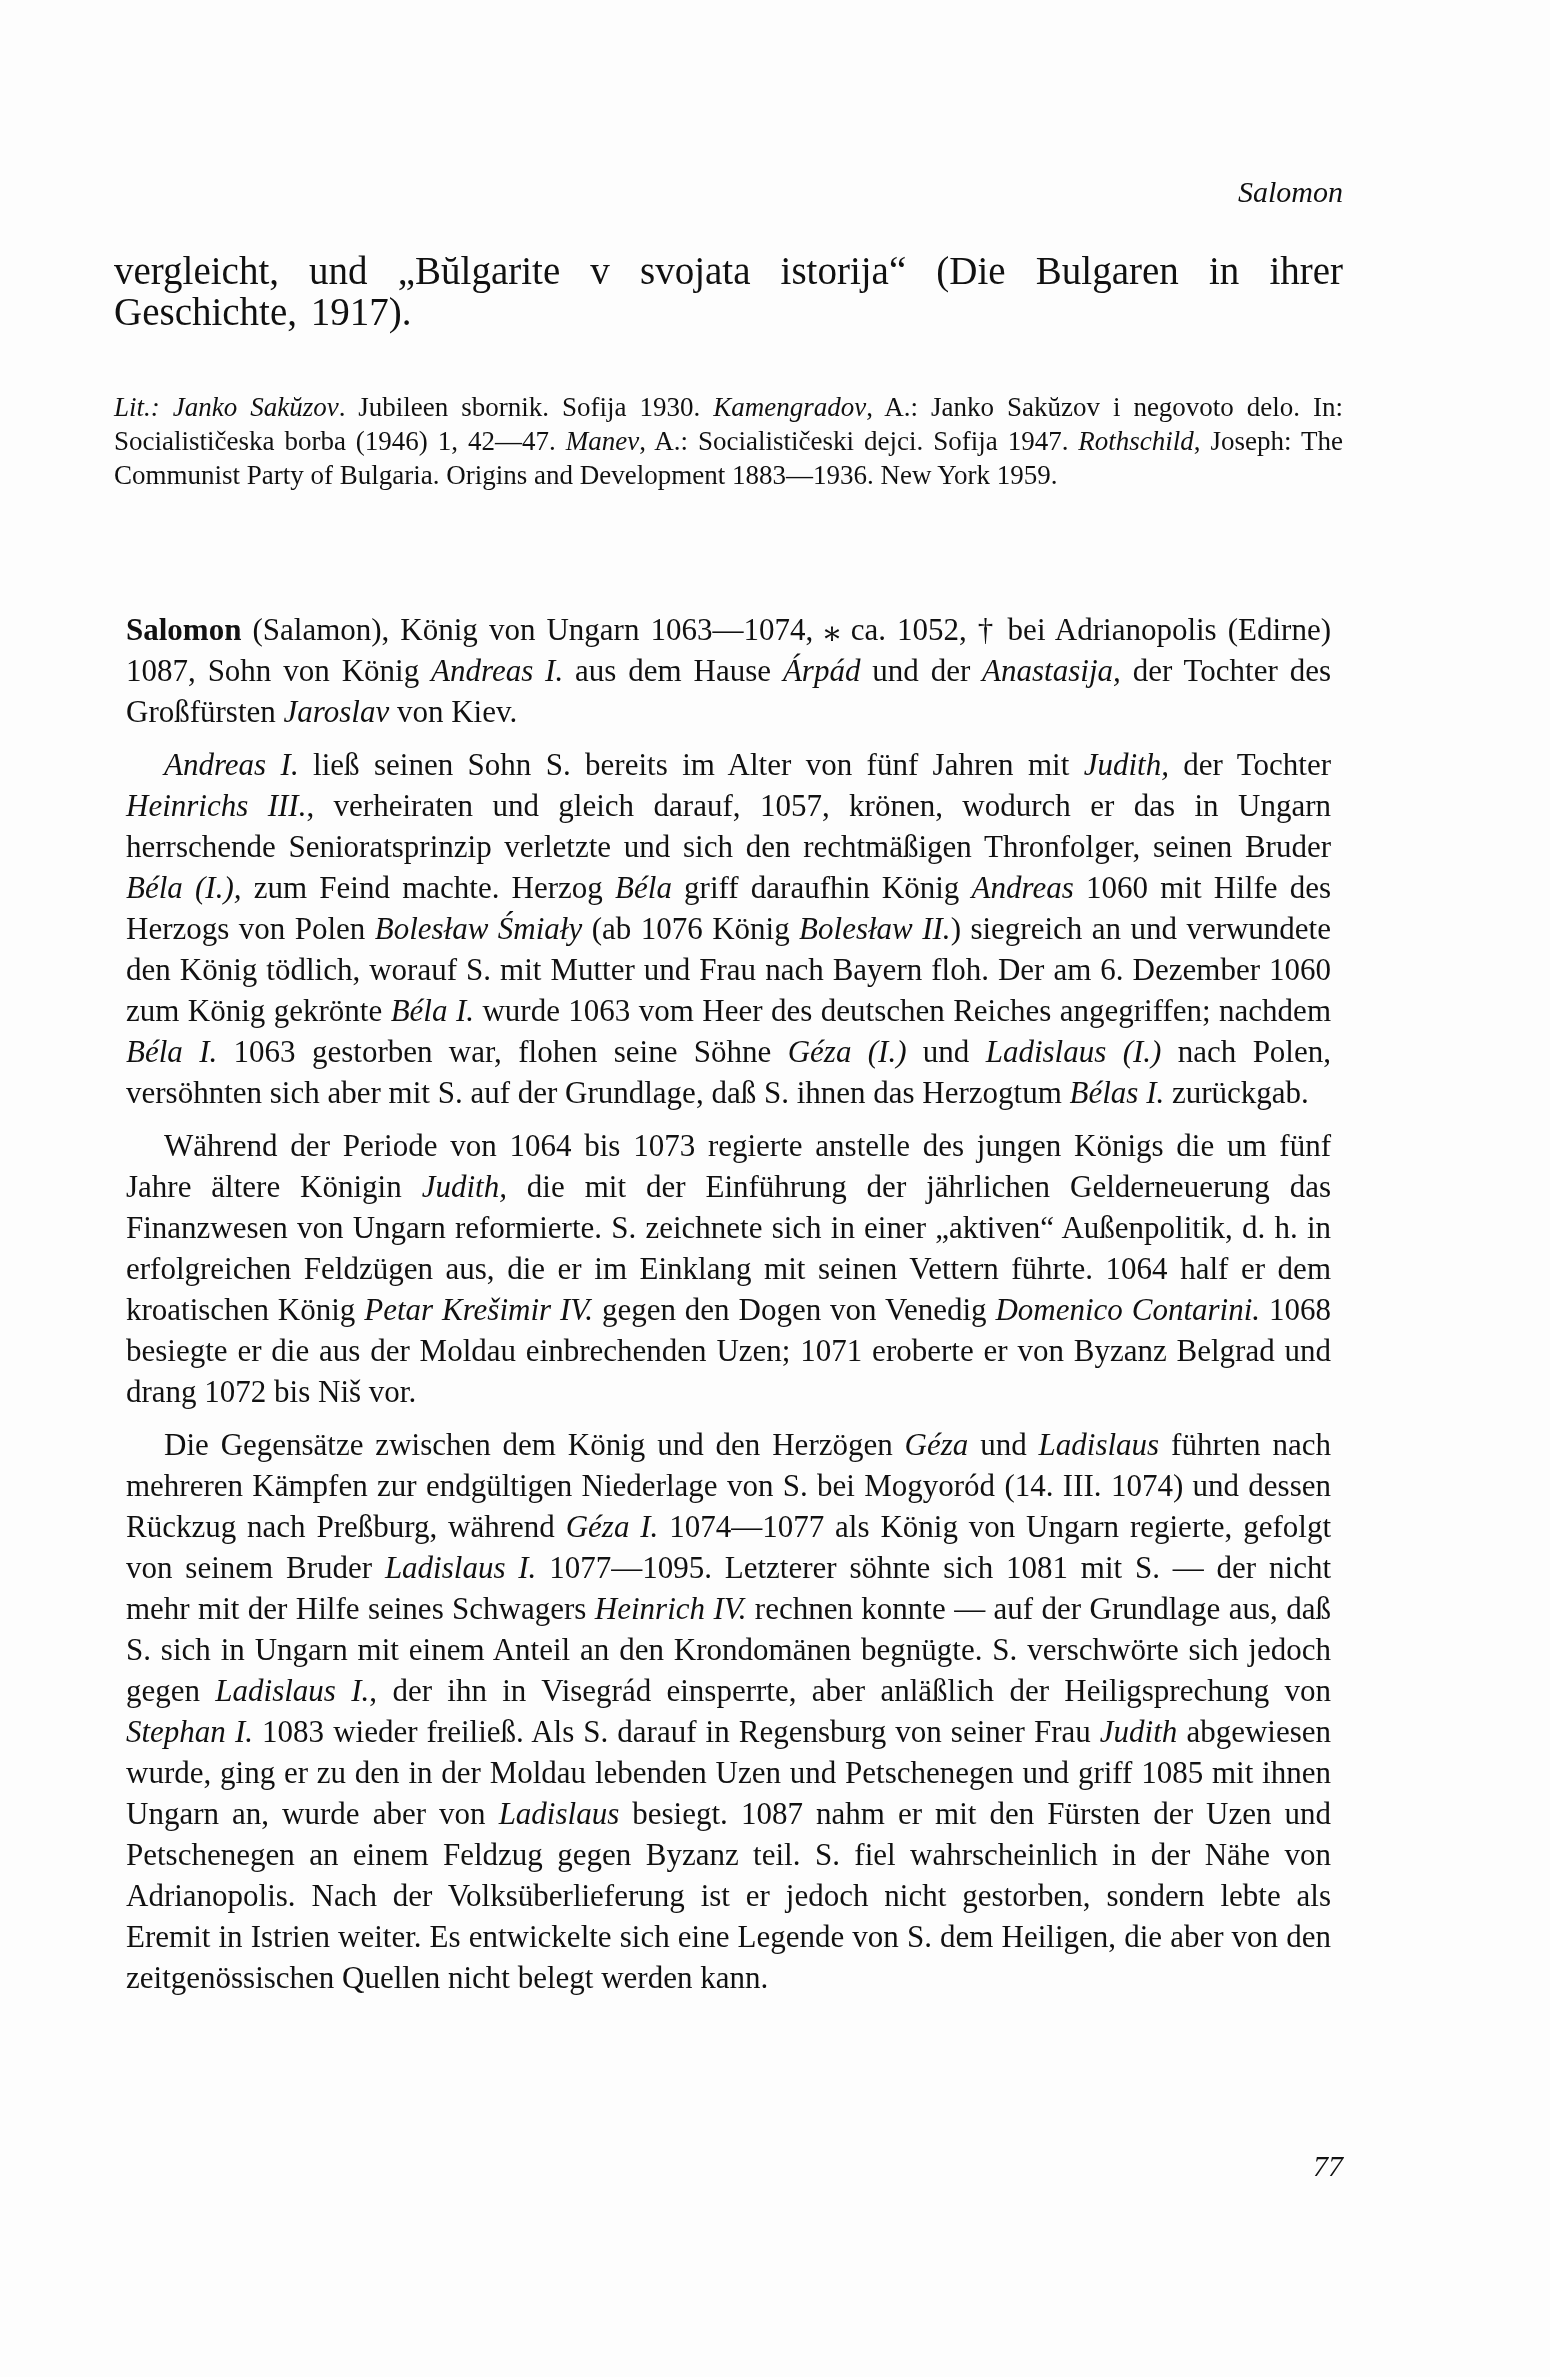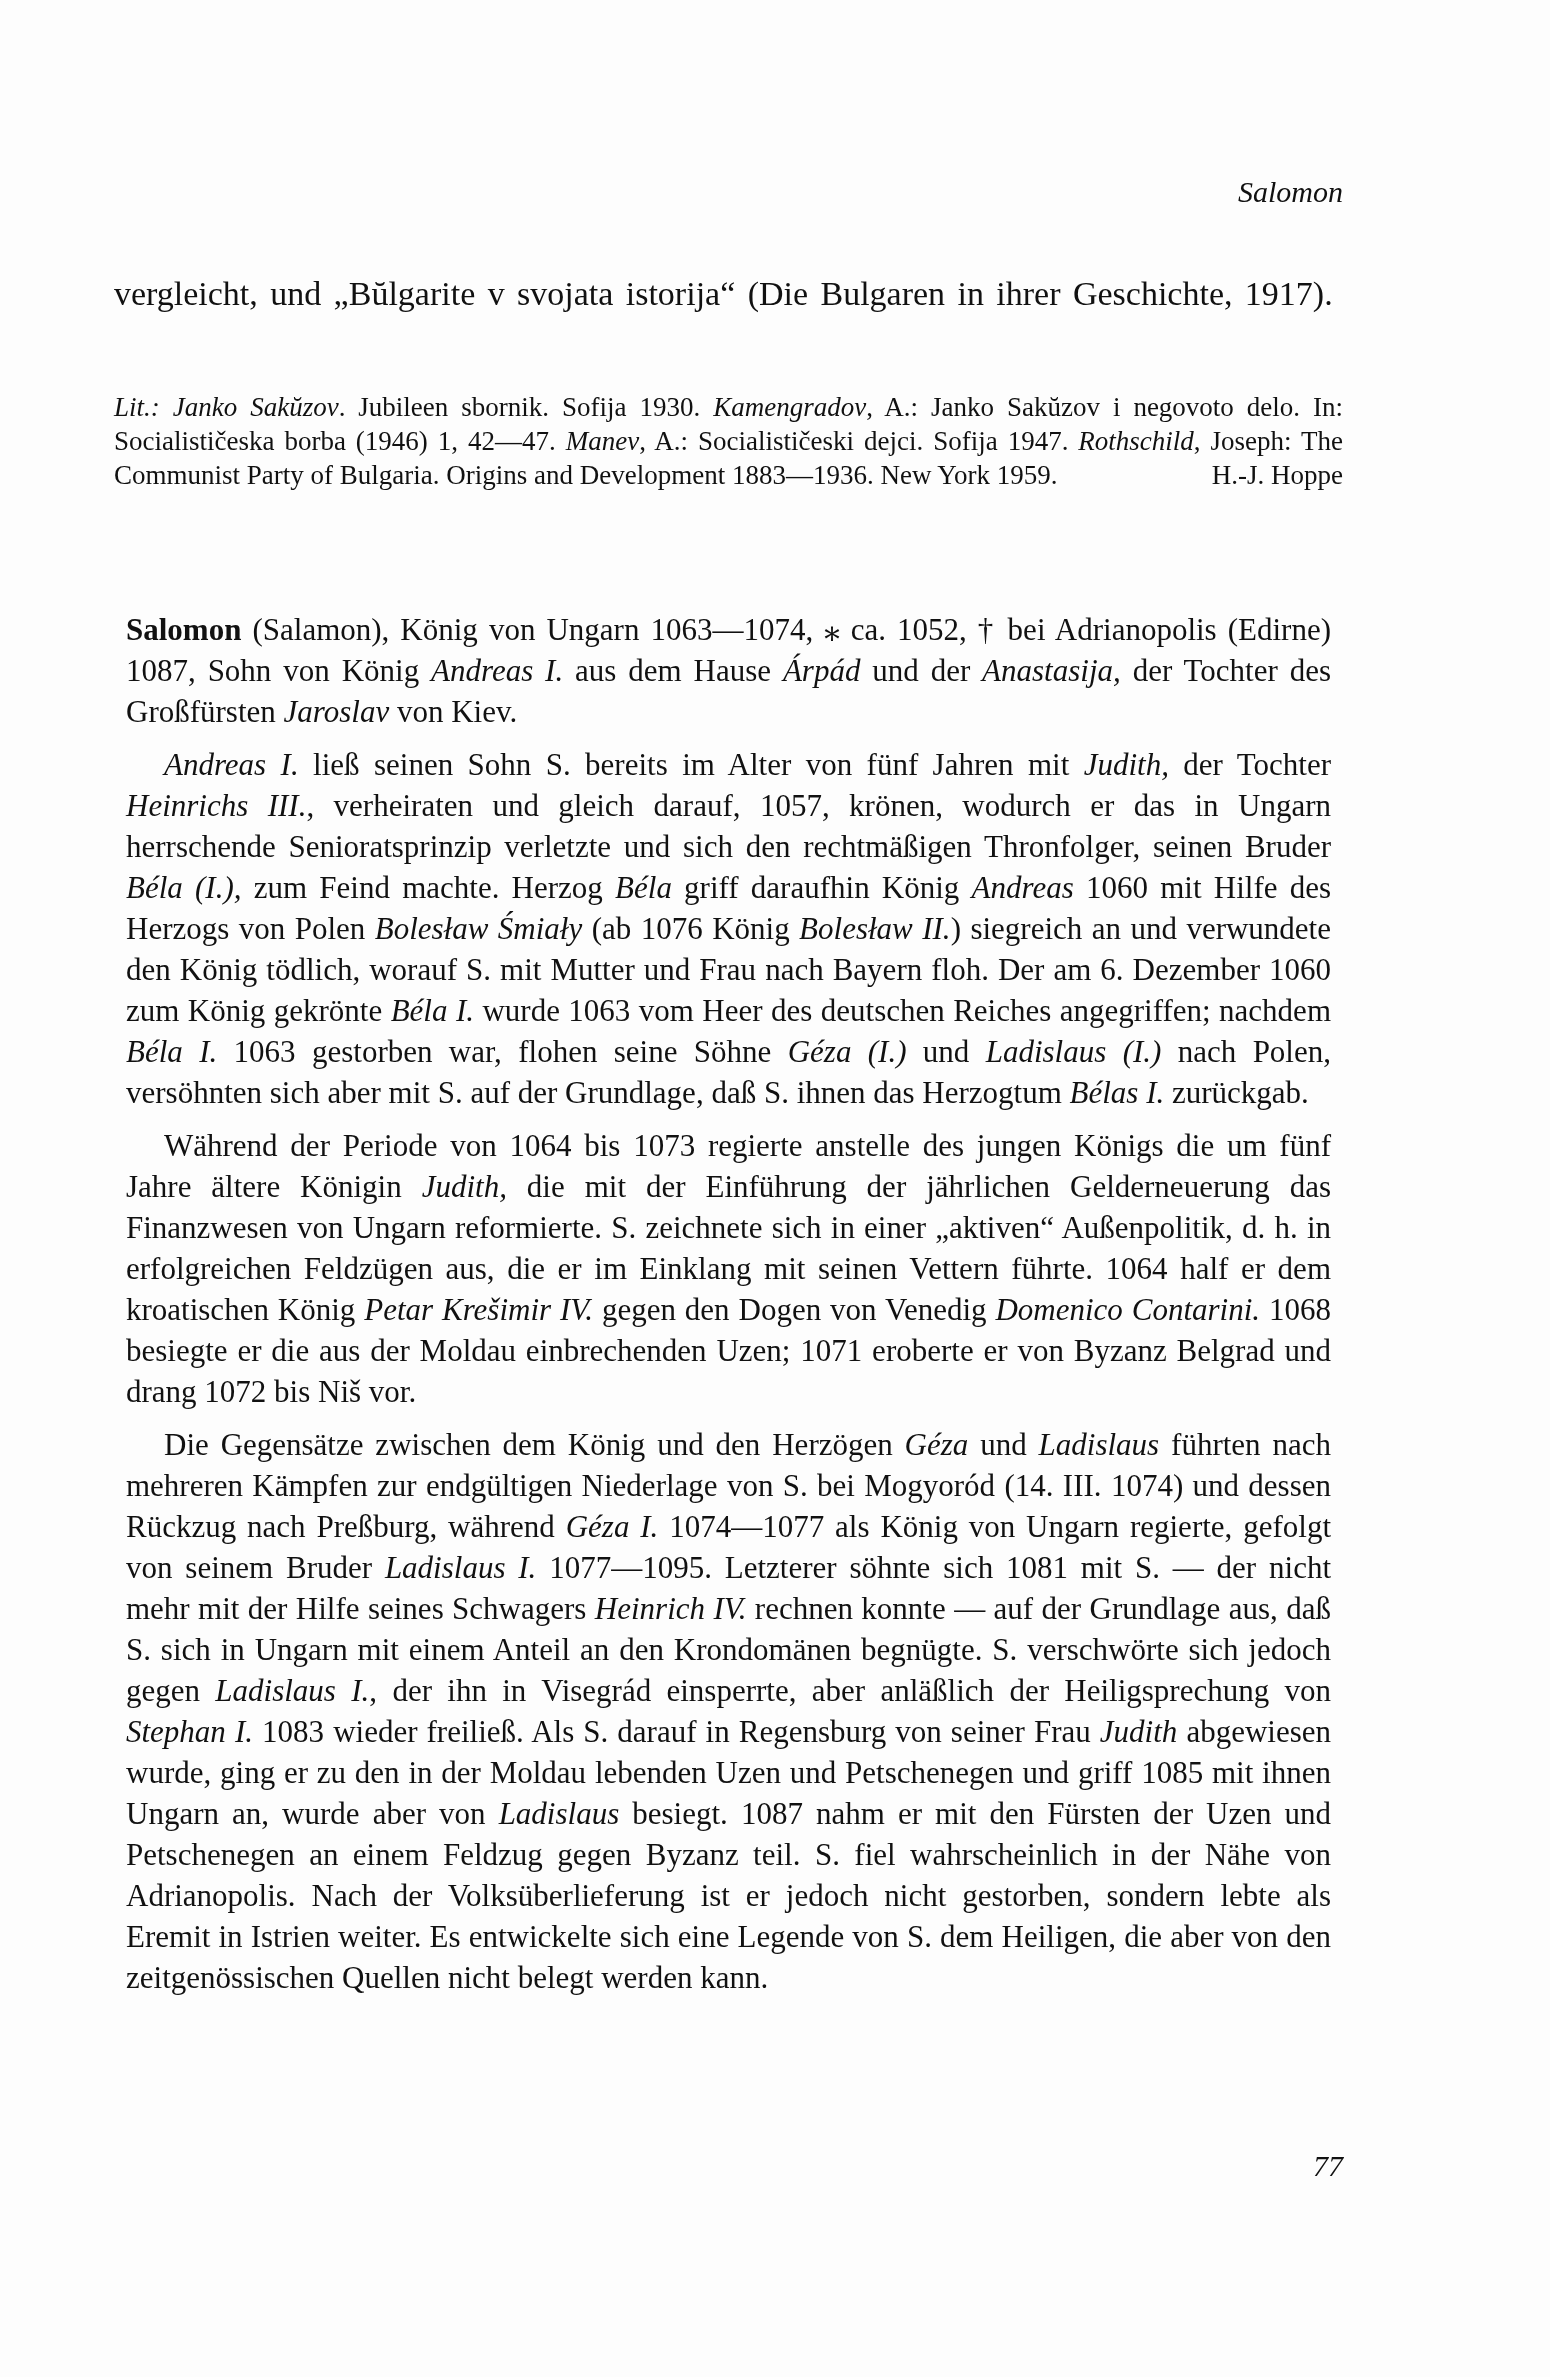--- a/index.html
+++ b/index.html
@@ -24,24 +24,24 @@
   .running-head {
     position: absolute;
     top: 172px;
     right: 0;
     font-size: 30px;
     font-style: italic;
     line-height: 39px;
   }
   .cont {
     position: absolute;
-    top: 273px;
+    top: 250px;
     left: 0;
     width: 1229px;
-    font-size: 34px;
+    font-size: 39px;
     line-height: 41px;
     text-align: justify;
     word-spacing: 3.9px;
   }
   .lit {
     position: absolute;
     top: 390px;
     left: 0;
     width: 1229px;
     font-size: 27px;
@@ -89,21 +89,20 @@
 
 <div class="page">
 
   <div class="running-head">Salomon</div>
 
   <div class="cont">vergleicht, und „Bŭlgarite v svojata istorija“ (Die Bulgaren in ihrer Geschichte, 1917).</div>
 
   <div class="lit">
     <i>Lit.:</i>
     <i>Janko Sakŭzov</i><span>. Jubileen sbornik. Sofija 1930. </span><i>Kamengradov</i><span>, A.: Janko Sakŭzov i negovoto delo. In: Socialističeska borba (1946) 1, 42—47. </span><i>Manev</i><span>, A.: Socialističeski dejci. Sofija 1947. </span><i>Rothschild</i><span>, Joseph: The Communist Party of Bulgaria. Origins and Development 1883—1936. New York 1959.</span>
-    <span class="author">H.-J. Hoppe</span>
   </div>
 
   <div class="article">
     <p><span class="lemma">Salomon</span><span> (Salamon), König von Ungarn 1063—1074, ⁎ ca. 1052, † bei Adrianopolis (Edirne) 1087, Sohn von König </span><i>Andreas I.</i><span> aus dem Hause </span><i>Árpád</i><span> und der </span><i>Anastasija,</i><span> der Tochter des Großfürsten </span><i>Jaroslav</i><span> von Kiev.</span></p>
 
     <p class="indent"><i>Andreas I.</i><span> ließ seinen Sohn S. bereits im Alter von fünf Jahren mit </span><i>Judith,</i><span> der Tochter </span><i>Heinrichs III.</i><span>, verheiraten und gleich darauf, 1057, krönen, wodurch er das in Ungarn herrschende Senioratsprinzip verletzte und sich den rechtmäßigen Thronfolger, seinen Bruder </span><i>Béla (I.),</i><span> zum Feind machte. Herzog </span><i>Béla</i><span> griff daraufhin König </span><i>Andreas</i><span> 1060 mit Hilfe des Herzogs von Polen </span><i>Bolesław Śmiały</i><span> (ab 1076 König </span><i>Bolesław II.</i><span>) siegreich an und verwundete den König tödlich, worauf S. mit Mutter und Frau nach Bayern floh. Der am 6. Dezember 1060 zum König gekrönte </span><i>Béla I.</i><span> wurde 1063 vom Heer des deutschen Reiches angegriffen; nachdem </span><i>Béla I.</i><span> 1063 gestorben war, flohen seine Söhne </span><i>Géza (I.)</i><span> und </span><i>Ladislaus (I.)</i><span> nach Polen, versöhnten sich aber mit S. auf der Grundlage, daß S. ihnen das Herzogtum </span><i>Bélas I.</i><span> zurückgab.</span></p>
 
     <p class="indent"><span>Während der Periode von 1064 bis 1073 regierte anstelle des jungen Königs die um fünf Jahre ältere Königin </span><i>Judith,</i><span> die mit der Einführung der jährlichen Gelderneuerung das Finanzwesen von Ungarn reformierte. S. zeichnete sich in einer „aktiven“ Außenpolitik, d. h. in erfolgreichen Feldzügen aus, die er im Einklang mit seinen Vettern führte. 1064 half er dem kroatischen König </span><i>Petar Krešimir IV.</i><span> gegen den Dogen von Venedig </span><i>Domenico Contarini.</i><span> 1068 besiegte er die aus der Moldau einbrechenden Uzen; 1071 eroberte er von Byzanz Belgrad und drang 1072 bis Niš vor.</span></p>
 
     <p class="indent"><span>Die Gegensätze zwischen dem König und den Herzögen </span><i>Géza</i><span> und </span><i>Ladislaus</i><span> führten nach mehreren Kämpfen zur endgültigen Niederlage von S. bei Mogyoród (14. III. 1074) und dessen Rückzug nach Preßburg, während </span><i>Géza I.</i><span> 1074—1077 als König von Ungarn regierte, gefolgt von seinem Bruder </span><i>Ladislaus I.</i><span> 1077—1095. Letzterer söhnte sich 1081 mit S. — der nicht mehr mit der Hilfe seines Schwagers </span><i>Heinrich IV.</i><span> rechnen konnte — auf der Grundlage aus, daß S. sich in Ungarn mit einem Anteil an den Krondomänen begnügte. S. verschwörte sich jedoch gegen </span><i>Ladislaus I.</i><span>, der ihn in Visegrád einsperrte, aber anläßlich der Heiligsprechung von </span><i>Stephan I.</i><span> 1083 wieder freiließ. Als S. darauf in Regensburg von seiner Frau </span><i>Judith</i><span> abgewiesen wurde, ging er zu den in der Moldau lebenden Uzen und Petschenegen und griff 1085 mit ihnen Ungarn an, wurde aber von </span><i>Ladislaus</i><span> besiegt. 1087 nahm er mit den Fürsten der Uzen und Petschenegen an einem Feldzug gegen Byzanz teil. S. fiel wahrscheinlich in der Nähe von Adrianopolis. Nach der Volksüberlieferung ist er jedoch nicht gestorben, sondern lebte als Eremit in Istrien weiter. Es entwickelte sich eine Legende von S. dem Heiligen, die aber von den zeitgenössischen Quellen nicht belegt werden kann.</span></p>

